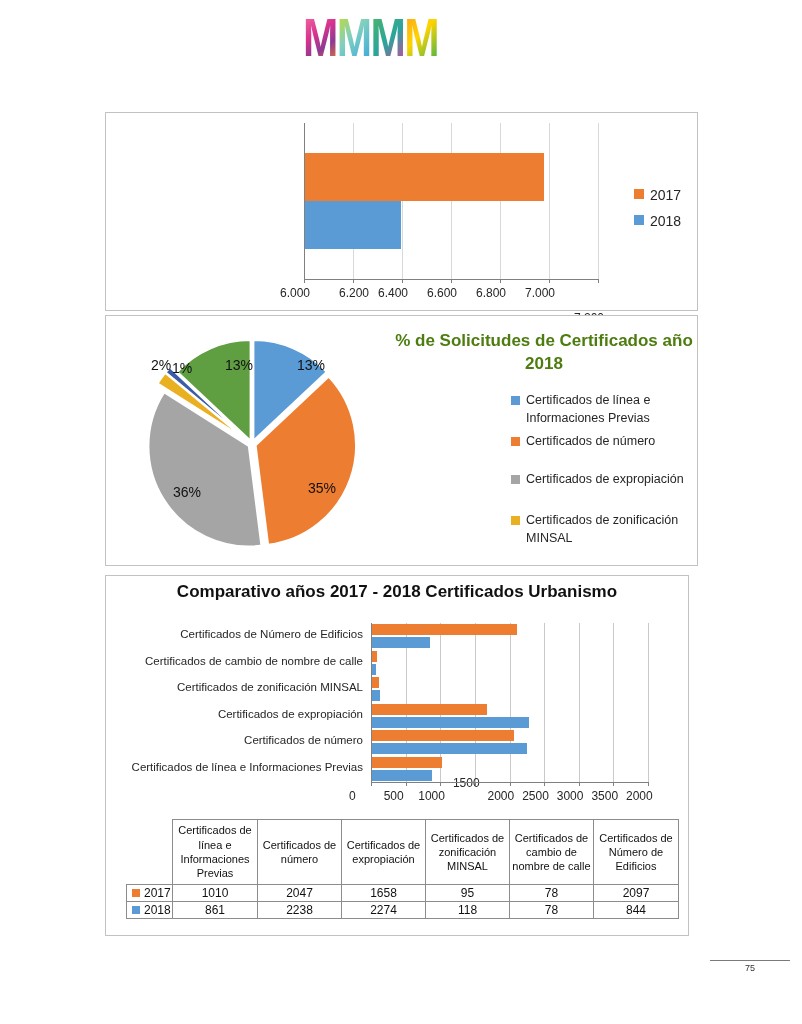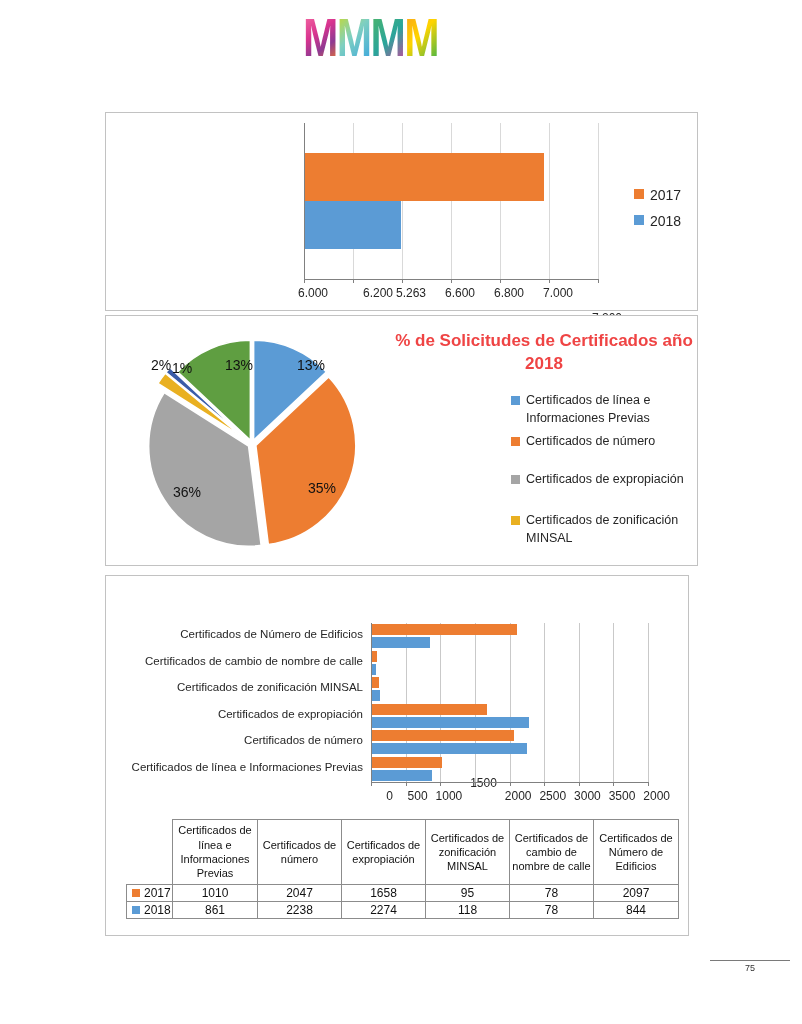--- a/index.html
+++ b/index.html
@@ -19,30 +19,30 @@
   .tagline{font-size:8px;color:#b2b5b7;letter-spacing:3.4px;margin-top:3px;}
 
   
   .panel{position:absolute;background:#fff;border:1px solid #c2c2c2;}
   #panel1{left:105px;top:112px;width:591px;height:197px;}
   #panel2{left:105px;top:315px;width:591px;height:249px;}
   #panel3{left:105px;top:575px;width:582px;height:359px;}
 
   .gl{position:absolute;width:1px;}
   .bar{position:absolute;}
-  .xlab{position:absolute;text-align:right;font-size:12px;color:#262626;}
+  .xlab{position:absolute;text-align:left;font-size:12px;color:#262626;}
   .catlab1{position:absolute;left:28px;top:77px;width:160px;text-align:right;
            font-size:14.5px;color:#262626;}
   .catlab3{position:absolute;left:0;width:257px;text-align:right;font-size:11.5px;color:#262626;white-space:nowrap;}
   .legend-item{position:absolute;display:flex;align-items:flex-start;gap:6px;}
   .sq{flex:none;}
   .pctlab{position:absolute;width:44px;text-align:center;font-size:14px;color:#111;}
 
   .pie-title{position:absolute;left:288px;top:14px;width:300px;text-align:center;
-             font-size:17px;font-weight:bold;color:#ef4444;line-height:1.35;}
+             font-size:17px;font-weight:bold;color:#4d7c0f;line-height:1.35;}
   .p3-title{position:absolute;left:0;top:6px;width:582px;text-align:center;
             font-size:17px;font-weight:bold;color:#111;}
 
   
   #data-table{position:absolute;left:20px;top:243px;width:552px;border-collapse:collapse;
               table-layout:fixed;font-size:12px;color:#111;}
   #data-table th,#data-table td{border:1px solid #8c8c8c;text-align:center;vertical-align:middle;
               padding:1px 2px;font-weight:normal;overflow:hidden;}
   #data-table thead th{font-size:11px;line-height:1.3;height:62px;}
   #data-table thead th.empty{border:none;}
@@ -67,24 +67,24 @@
         <span class="m m4">M</span>
       </div>
   </header>
 
   <section class="panel" id="panel1">
   <div class="gl" style="left: 198px; top: 10px; height: 156px; background: rgb(128, 128, 128);"></div>
       <div class="gl" style="left: 198px; top: 166px; height: 4px; background: rgb(128, 128, 128);"></div>
       <div class="xlab" style="left: 174px; top: 173px; width: 48px;">6.000</div>
       <div class="gl" style="left: 247px; top: 10px; height: 156px; background: rgb(217, 217, 217);"></div>
       <div class="gl" style="left: 247px; top: 166px; height: 4px; background: rgb(128, 128, 128);"></div>
-      <div class="xlab" style="left: 239px; top: 173px; width: 48px;">6.200</div>
+      <div class="xlab" style="left: 233px; top: 173px; width: 48px;">6.200</div>
       <div class="gl" style="left: 296px; top: 10px; height: 156px; background: rgb(217, 217, 217);"></div>
       <div class="gl" style="left: 296px; top: 166px; height: 4px; background: rgb(128, 128, 128);"></div>
-      <div class="xlab" style="left: 272px; top: 173px; width: 48px;">5.263</div>
+      <div class="xlab" style="left: 272px; top: 173px; width: 48px;">6.400</div>
       <div class="gl" style="left: 345px; top: 10px; height: 156px; background: rgb(217, 217, 217);"></div>
       <div class="gl" style="left: 345px; top: 166px; height: 4px; background: rgb(128, 128, 128);"></div>
       <div class="xlab" style="left: 321px; top: 173px; width: 48px;">6.600</div>
       <div class="gl" style="left: 394px; top: 10px; height: 156px; background: rgb(217, 217, 217);"></div>
       <div class="gl" style="left: 394px; top: 166px; height: 4px; background: rgb(128, 128, 128);"></div>
       <div class="xlab" style="left: 370px; top: 173px; width: 48px;">6.800</div>
       <div class="gl" style="left: 443px; top: 10px; height: 156px; background: rgb(217, 217, 217);"></div>
       <div class="gl" style="left: 443px; top: 166px; height: 4px; background: rgb(128, 128, 128);"></div>
       <div class="xlab" style="left: 419px; top: 173px; width: 48px;">7.000</div>
       <div class="gl" style="left: 492px; top: 10px; height: 156px; background: rgb(217, 217, 217);"></div>
@@ -131,20 +131,21 @@
         <div class="sq" style="width: 9px; height: 9px; margin-top: 4px; background: rgb(165, 165, 165);"></div>
         <div style="font-size: 12.5px; line-height: 1.4; color: rgb(38, 38, 38);">Certificados de expropiación</div>
       </div>
       <div class="legend-item" style="left: 405px; top: 196px; width: 190px;">
         <div class="sq" style="width: 9px; height: 9px; margin-top: 4px; background: rgb(233, 176, 33);"></div>
         <div style="font-size: 12.5px; line-height: 1.4; color: rgb(38, 38, 38);">Certificados de zonificación MINSAL</div>
       </div>
     </section>
 
   <section class="panel" id="panel3">
+    <div class="p3-title">Comparativo años 2017 - 2018  Certificados Urbanismo</div>
     <table id="data-table">
         <colgroup>
           <col style="width: 46px;">
           <col style="width: 85px;">
           <col style="width: 84px;">
           <col style="width: 84px;">
           <col style="width: 84px;">
           <col style="width: 84px;">
           <col style="width: 85px;">
         </colgroup>

